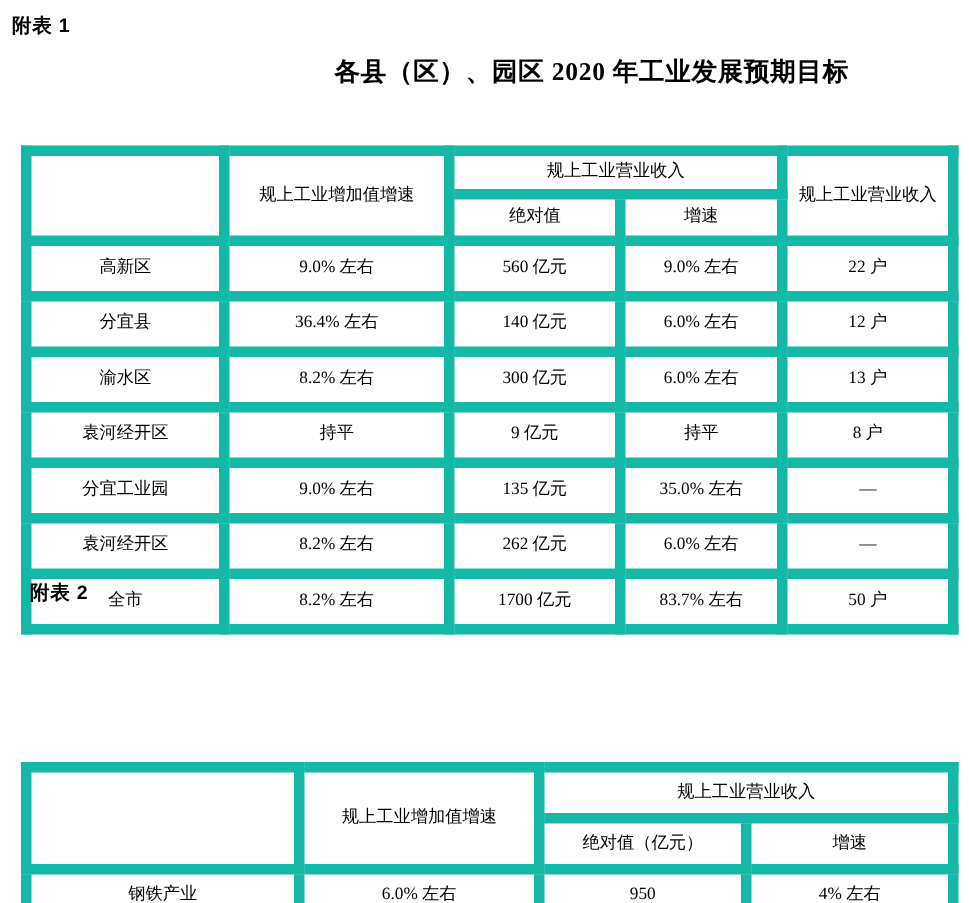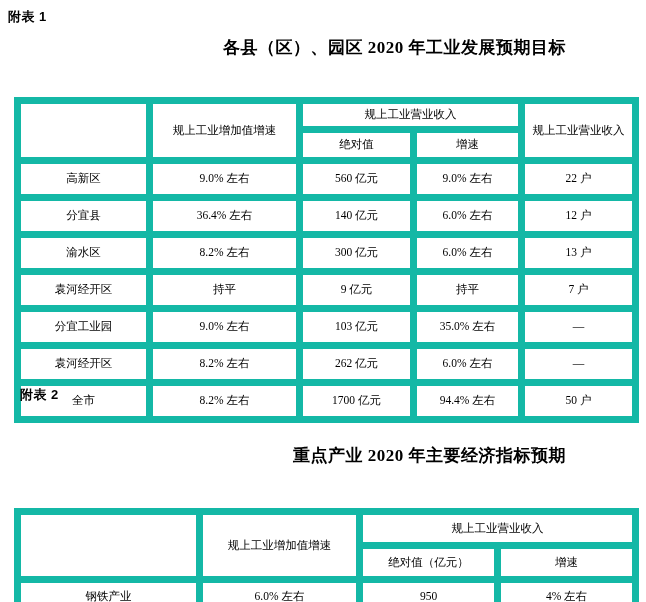--- a/index.html
+++ b/index.html
@@ -132,49 +132,48 @@
         <td>8.2% 左右</td>
         <td>300 亿元</td>
         <td>6.0% 左右</td>
         <td>13 户</td>
       </tr>
       <tr>
         <td>袁河经开区</td>
         <td>持平</td>
         <td>9 亿元</td>
         <td>持平</td>
-        <td>7 户</td>
+        <td>8 户</td>
       </tr>
       <tr>
         <td>分宜工业园</td>
         <td>9.0% 左右</td>
-        <td>103 亿元</td>
+        <td>135 亿元</td>
         <td>35.0% 左右</td>
         <td>—</td>
       </tr>
       <tr>
         <td>袁河经开区</td>
         <td>8.2% 左右</td>
         <td>262 亿元</td>
         <td>6.0% 左右</td>
         <td>—</td>
       </tr>
       <tr>
         <td>全市</td>
         <td>8.2% 左右</td>
         <td>1700 亿元</td>
-        <td>94.4% 左右</td>
+        <td>83.7% 左右</td>
         <td>50 户</td>
       </tr>
     </tbody>
   </table>
 
   <div class="attach-label" id="attach2-label">附表 2</div>
 
-  <div class="doc-title" id="title2">重点产业 2020 年主要经济指标预期</div>
 
   <table class="grid" id="table2">
     <colgroup>
       <col style="width:182px">
       <col style="width:160px">
       <col style="width:138px">
       <col style="width:138px">
     </colgroup>
     <thead>
       <tr>

